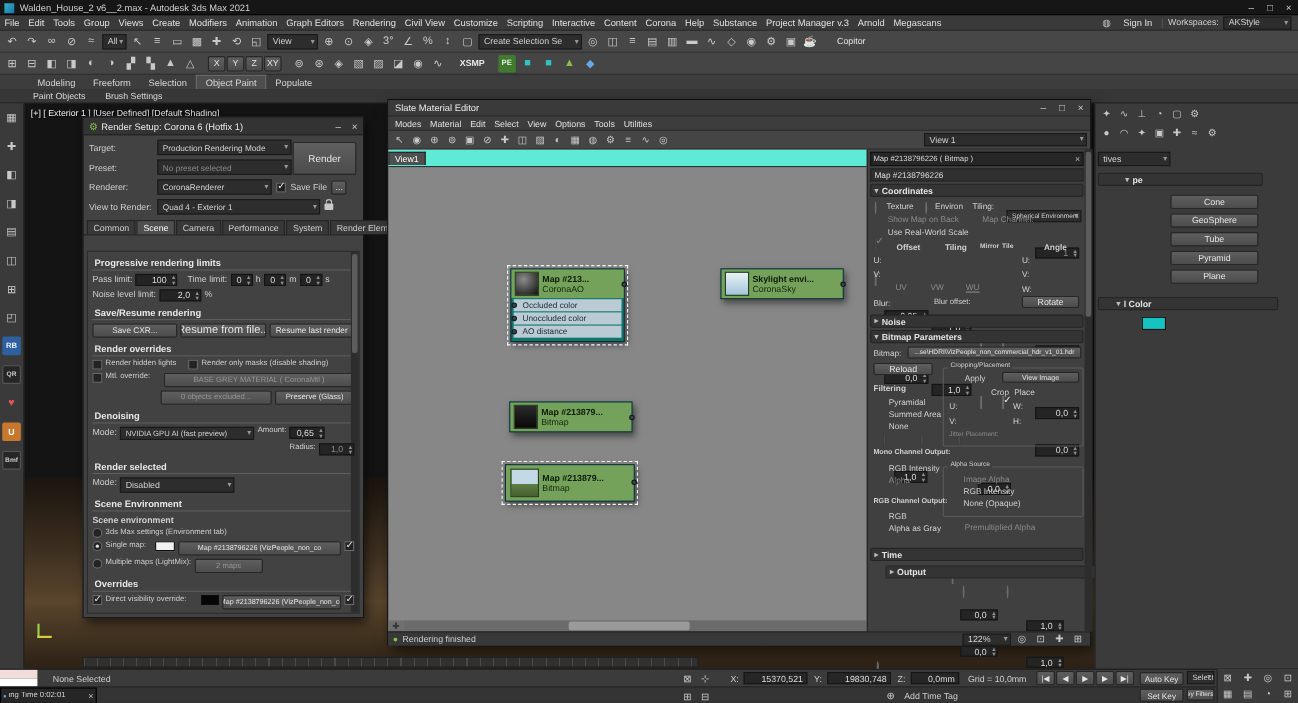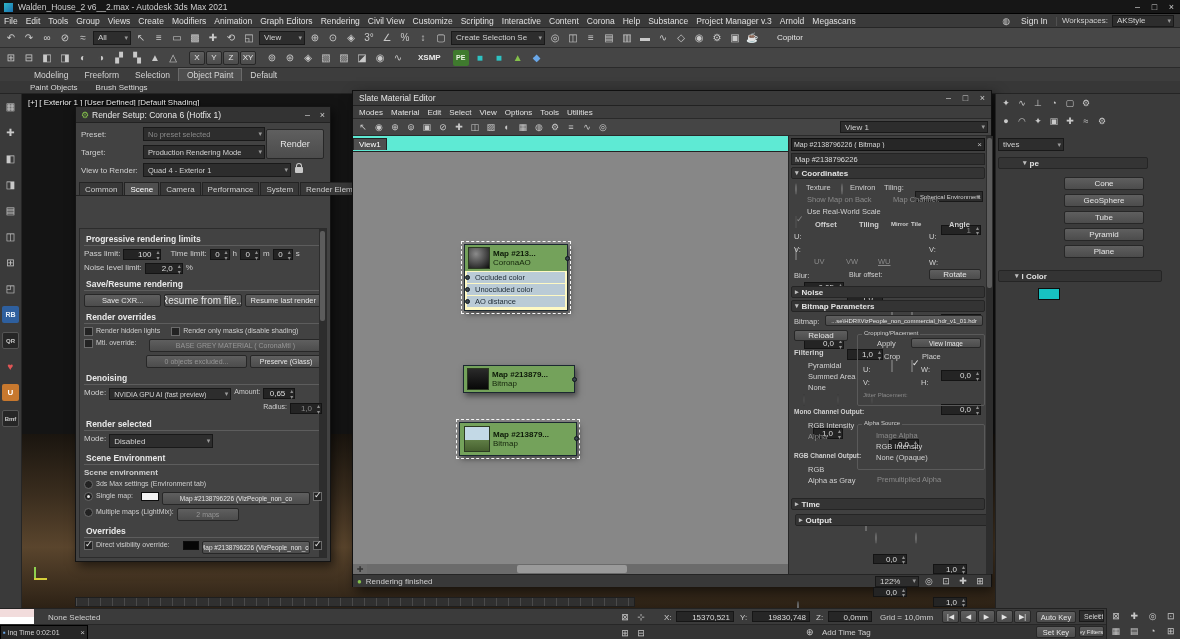--- a/index.html
+++ b/index.html
@@ -38,21 +38,21 @@
 .roll::before{content:"▾";font-size:7px;margin-right:3px;color:#bdbdbd;}
 .roll.c::before{content:"▸";}
 .grp{position:absolute;border:1px solid #5a5a5a;border-radius:2px;}
 .glabel{position:absolute;top:-5px;left:4px;background:#404040;padding:0 2px;font-size:7px;color:#cfcfcf;white-space:nowrap;}
 .mitem{padding:0 4px;font-size:8.5px;color:#e0e0e0;white-space:nowrap;}
 .rtab{padding:0 8px;font-size:8.5px;color:#d5d5d5;height:13px;display:flex;align-items:center;}
 .rtab.act{background:#4e4e4e;border:1px solid #6a6a6a;border-bottom:none;}
 .tab{padding:0 5px;height:13px;display:flex;align-items:center;background:#383838;border:1px solid #242424;border-bottom:none;color:#cfcfcf;font-size:8px;white-space:nowrap;}
 .tab.act{background:#4f4f4f;color:#fff;}
 .sw{border:1px solid #0d0d0d;flex:none;}
-.node{position:absolute;background:#fef9c3;border:1px solid #1c2831;box-shadow:2px 3px 6px rgba(0,0,0,.5);}
+.node{position:absolute;background:#0f766e;border:1px solid #1c2831;box-shadow:2px 3px 6px rgba(0,0,0,.5);}
 .node.sel{outline:1px dashed #f7f7f7;outline-offset:2px;}
 .nhead{background:#74a25b;display:flex;gap:3px;padding:2px 3px;align-items:center;position:relative;}
 .nthumb{width:22px;height:22px;border:1px solid #2c3a22;flex:none;}
 .nt1{font-size:8px;font-weight:bold;color:#0d1a08;white-space:nowrap;overflow:hidden;}
 .nt2{font-size:8px;color:#15260c;white-space:nowrap;overflow:hidden;}
 .nslot{background:#bacbd6;margin:1px 2px;font-size:7.5px;color:#1c2933;display:flex;align-items:center;padding:0 3px 0 8px;position:relative;height:11px;}
 .ndot{width:5px;height:5px;border-radius:50%;background:#3a464e;border:1px solid #11181d;position:absolute;}
 .th-ao{background:radial-gradient(circle at 35% 30%,#8b8b8b,#0d0d0d);}
 .th-sky{background:linear-gradient(#e8f2f7,#a3c6da);}
 .th-dark{background:linear-gradient(#2a2a2a,#080808);}
@@ -115,21 +115,21 @@
 </div>
 
 <div class="a row" style="left:0;top:28px;width:1180px;height:20px;background:#474747;border-bottom:1px solid #2e2e2e;gap:2px;padding:0 3px;">
   <div class="row" style="gap:2px;">
       <div class="ic">↶</div>
       <div class="ic">↷</div>
       <div class="ic">∞</div>
       <div class="ic">⊘</div>
       <div class="ic">≈</div>
     </div>
-  <div class="dd" style="width:38px;">All</div>
+  <div class="dd" style="width:22px;">All</div>
   <div class="row" style="gap:2px;">
       <div class="ic">↖</div>
       <div class="ic">≡</div>
       <div class="ic">▭</div>
       <div class="ic">▩</div>
       <div class="ic">✚</div>
       <div class="ic">⟲</div>
       <div class="ic">◱</div>
     </div>
   <div class="dd" style="width:46px;">View</div>
@@ -200,21 +200,21 @@
       <div class="ic cblue">◆</div>
     </div>
 </div>
 
 <div class="a row" style="left:0;top:68px;width:1180px;height:13px;background:#3d3d3d;padding-left:26px;">
   <div class="row">
       <span class="rtab">Modeling</span>
       <span class="rtab">Freeform</span>
       <span class="rtab">Selection</span>
       <span class="rtab act">Object Paint</span>
-      <span class="rtab">Default</span>
+      <span class="rtab">Populate</span>
     </div>
 </div>
 <div class="a row" style="left:0;top:81px;width:1180px;height:13px;background:#373737;border-bottom:1px solid #242424;padding-left:30px;gap:18px;">
   <div class="row" style="gap:18px;">
       <span style="font-size:8px;color:#d8d8d8;">Paint Objects</span>
       <span style="font-size:8px;color:#d8d8d8;">Brush Settings</span>
     </div>
 </div>
 
 <div class="a" style="left:22px;top:94px;width:1158px;height:514px;background:#141414;overflow:hidden;">
@@ -233,27 +233,34 @@
     <span class="ic s cgreen" style="width:10px;">⚙</span>
     <span style="font-size:8.5px;color:#e8e8e8;margin-left:2px;">Render Setup: Corona 6 (Hotfix 1)</span>
     <div class="row" style="margin-left:auto;height:100%;">
 
     <div class="winbtn" style="width:15px;">–</div>
         <div class="winbtn" style="width:15px;">×</div>
       </div>
   </div>
   <div class="btn" style="position:absolute;right:6px;top:22px;width:58px;height:30px;font-size:9px;">Render</div>
   <div class="frow">
+      <span class="lbl" style="width:58px;">Target:</span>
+      <div class="dd" style="width:122px;font-size:7.5px;">Production Rendering Mode</div>
+    </div>
+  <div class="frow">
       <span class="lbl" style="width:58px;">Preset:</span>
       <div class="dd dim" style="width:122px;font-size:7.5px;">No preset selected</div>
     </div>
   <div class="frow">
-      <span class="lbl" style="width:58px;">Target:</span>
-      <div class="dd" style="width:122px;font-size:7.5px;">Production Rendering Mode</div>
-    </div>
+    <span class="lbl" style="width:58px;">Renderer:</span>
+    <div class="dd" style="width:104px;font-size:7.5px;">CoronaRenderer</div>
+    <span class="cb on"></span>
+    <span class="lbl">Save File</span>
+    <div class="btn" style="width:14px;">...</div>
+  </div>
   <div class="frow">
     <span class="lbl" style="width:58px;">View to Render:</span>
     <div class="dd" style="width:148px;font-size:7.5px;">Quad 4 - Exterior 1</div>
     <span class="lock"></span>
   </div>
   <div class="row" style="margin-top:5px;padding:0 3px;gap:1px;border-bottom:1px solid #222;">
 
   <div class="tab">Common</div>
       <div class="tab act">Scene</div>
       <div class="tab">Camera</div>
@@ -436,20 +443,30 @@
           <span>Unoccluded color</span>
         </div>
           <div class="nslot">
           <span class="ndot" style="left:-2px;top:3px;"></span>
           <span>AO distance</span>
         </div>
         </div>
       <div style="height:2px;"></div>
     </div>
 
+    <div class="node" style="left:302px;top:108px;width:112px;">
+      <div class="nhead">
+        <div class="nthumb th-sky"></div>
+        <div style="overflow:hidden;">
+          <div class="nt1">Skylight envi...</div>
+          <div class="nt2">CoronaSky</div>
+        </div>
+        <div class="ndot" style="right:-3px;top:11px;"></div>
+      </div>
+    </div>
 
     <div class="node" style="left:110px;top:229px;width:112px;">
       <div class="nhead">
         <div class="nthumb th-dark"></div>
         <div style="overflow:hidden;">
           <div class="nt1">Map #213879...</div>
           <div class="nt2">Bitmap</div>
         </div>
         <div class="ndot" style="right:-3px;top:11px;"></div>
       </div>
@@ -538,21 +555,21 @@
     <div class="btn a f6" style="left:36px;top:179px;width:158px;height:11px;">...se\HDRI\VizPeople_non_commercial_hdr_v1_01.hdr</div>
     <div class="btn a" style="left:5px;top:194px;width:54px;height:11px;">Reload</div>
 
     <div class="grp" style="left:68px;top:198px;width:128px;height:72px;">
       <span class="glabel f6">Cropping/Placement</span>
     </div>
     <span class="cb on a" style="left:76px;top:204px;"></span>
     <span class="p" style="left:88px;top:203px;">Apply</span>
     <div class="btn a f65" style="left:122px;top:202px;width:70px;height:10px;">View Image</div>
     <span class="rad on a" style="left:84px;top:217px;"></span>
-    <span class="p" style="left:95px;top:216px;">Crop</span>
+    <span class="p" style="left:112px;top:216px;">Crop</span>
     <span class="rad a" style="left:122px;top:217px;"></span>
     <span class="p" style="left:133px;top:216px;">Place</span>
     <span class="p" style="left:74px;top:229px;">U:</span>
     <div class="spin a" style="left:84px;top:228px;width:34px;height:10px;">0,0</div>
     <span class="p" style="left:132px;top:229px;">W:</span>
     <div class="spin a" style="left:144px;top:228px;width:34px;height:10px;">1,0</div>
     <span class="p" style="left:74px;top:242px;">V:</span>
     <div class="spin a" style="left:84px;top:241px;width:34px;height:10px;">0,0</div>
     <span class="p" style="left:132px;top:242px;">H:</span>
     <div class="spin a" style="left:144px;top:241px;width:34px;height:10px;">1,0</div>
@@ -588,21 +605,21 @@
     <span class="p" style="left:19px;top:329px;">RGB</span>
     
     <span class="p" style="left:19px;top:340px;">Alpha as Gray</span>
 
     
     <span class="p dim" style="left:88px;top:339px;">Premultiplied Alpha</span>
 
     <div class="a roll c" style="left:2px;top:362px;width:194px;">
         <span>Time</span>
       </div>
-    <div class="a roll c" style="left:6px;top:378px;width:194px;">
+    <div class="a roll c" style="left:16px;top:378px;width:194px;">
         <span>Output</span>
       </div>
     <div class="vsc">
         <div class="th" style="top:2px;height:150px;"></div>
       </div>
   </div>
 
   <div class="a row" style="left:0;top:483px;width:638px;height:13px;background:#383838;border-top:1px solid #252525;padding:0 4px;gap:4px;">
     <span class="cgreen" style="font-size:8px;">●</span>
     <span class="lbl">Rendering finished</span>

